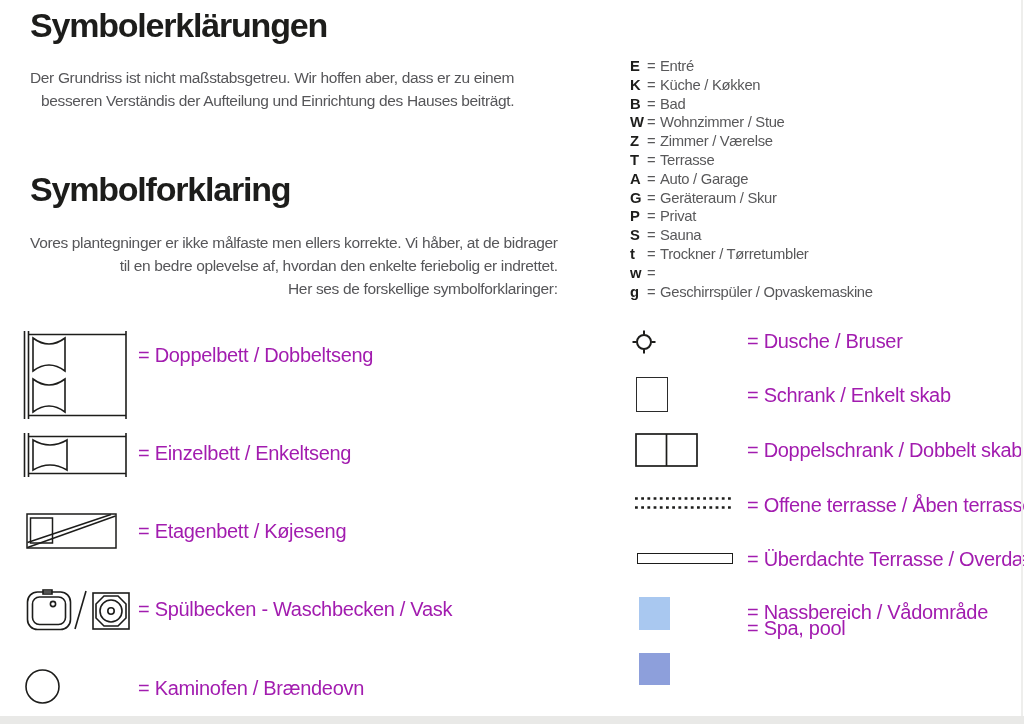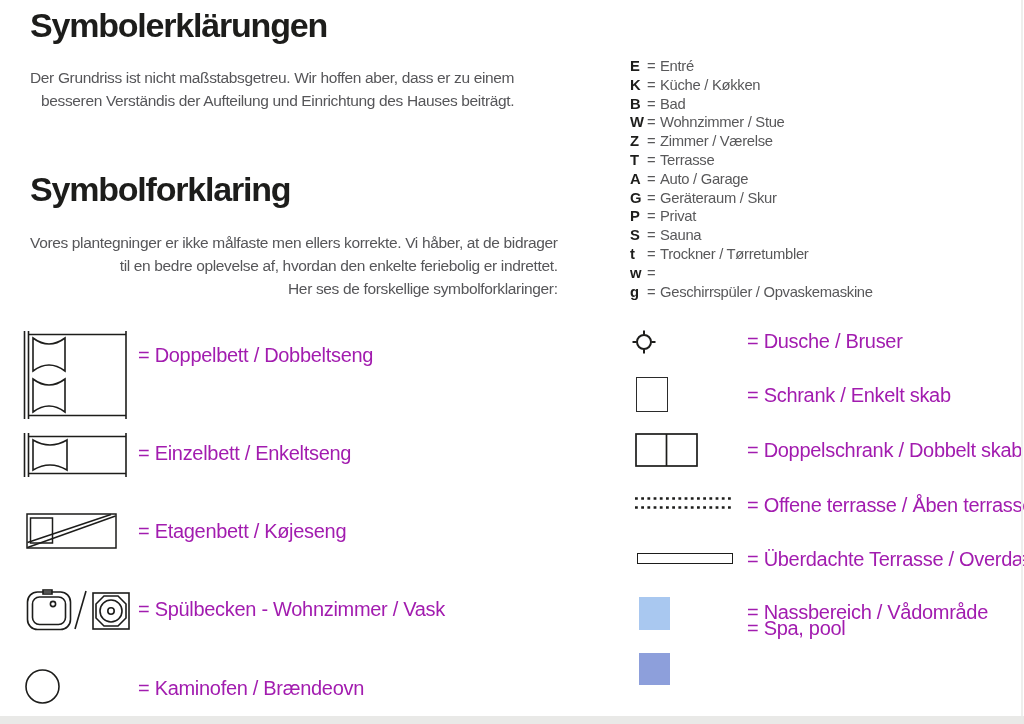--- a/index.html
+++ b/index.html
@@ -178,21 +178,21 @@
     </svg>
   </div>
   <div class="icon" style="left:92px;top:592px;">
     <svg class="sym" width="38" height="38" viewBox="0 0 38 38" stroke-width="1.6">
       <rect x="1" y="1" width="36" height="36"></rect>
       <polygon points="12,4 26,4 34,12 34,26 26,34 12,34 4,26 4,12"></polygon>
       <circle cx="19" cy="19" r="11"></circle>
       <circle cx="19" cy="19" r="3.2" fill="#1d1d1b"></circle>
     </svg>
   </div>
-  <span class="lbl lbl-left" style="top:609px;">= Spülbecken - Wohnzimmer / Vask</span>
+  <span class="lbl lbl-left" style="top:609px;">= Spülbecken - Waschbecken / Vask</span>
 
   <div class="icon" style="left:24px;top:668px;">
     <svg class="sym" width="37" height="37" viewBox="0 0 37 37" stroke-width="1.6">
       <circle cx="18.5" cy="18.5" r="16.5"></circle>
     </svg>
   </div>
   <span class="lbl lbl-left" style="top:688px;">= Kaminofen / Brændeovn</span>
 
   <div class="icon" style="left:631px;top:329px;">
     <svg class="sym" width="26" height="26" viewBox="0 0 26 26" stroke-width="2">

